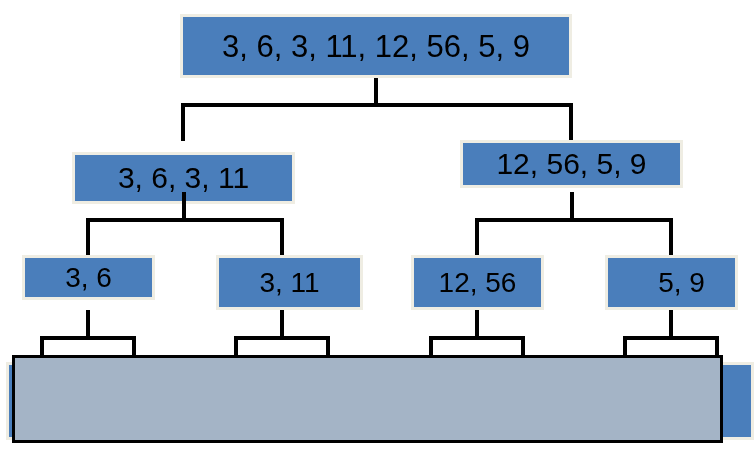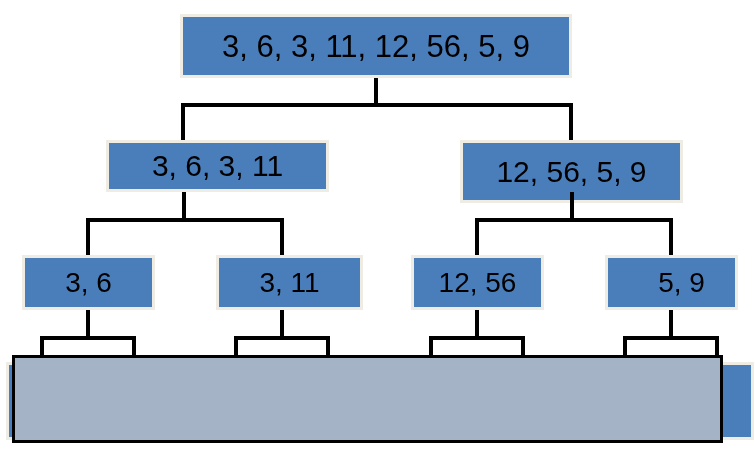--- a/index.html
+++ b/index.html
@@ -64,39 +64,39 @@
 
   <div class="node lvl0" style="left:180px; top:14px; width:392px; height:64px;">
     <span class="node-label">3, 6, 3, 11, 12, 56, 5, 9</span>
   </div>
 
   <div class="conn-v" style="left:374px; top:78px; width:4px; height:28px;"></div>
   <div class="conn-h" style="left:181px; top:103px; width:392px; height:4px;"></div>
   <div class="conn-v" style="left:181px; top:103px; width:4px; height:38px;"></div>
   <div class="conn-v" style="left:569px; top:103px; width:4px; height:38px;"></div>
 
-  <div class="node lvl1" style="left:72px; top:140px; width:223px; height:52px;margin-left:34px;">
+  <div class="node lvl1" style="left:72px; top:152px; width:223px; height:52px;">
     <span class="node-label">3, 6, 3, 11</span>
   </div>
 
-  <div class="node lvl1" style="left:460px; top:140px; width:223px; height:63px;">
+  <div class="node lvl1" style="left:460px; top:140px; width:223px; height:48px;">
     <span class="node-label">12, 56, 5, 9</span>
   </div>
 
   <div class="conn-v" style="left:182px; top:192px; width:4px; height:28px;"></div>
   <div class="conn-h" style="left:86px; top:218px; width:198px; height:4px;"></div>
   <div class="conn-v" style="left:86px; top:218px; width:4px; height:38px;"></div>
   <div class="conn-v" style="left:280px; top:218px; width:4px; height:38px;"></div>
 
   <div class="conn-v" style="left:570px; top:192px; width:4px; height:28px;"></div>
   <div class="conn-h" style="left:475px; top:218px; width:198px; height:4px;"></div>
   <div class="conn-v" style="left:475px; top:218px; width:4px; height:38px;"></div>
   <div class="conn-v" style="left:669px; top:218px; width:4px; height:38px;"></div>
 
-  <div class="node lvl2" style="left:22px; top:255px; width:133px; height:55px;">
+  <div class="node lvl2" style="left:22px; top:255px; width:133px; height:45px;">
     <span class="node-label">3, 6</span>
   </div>
 
   <div class="node lvl2" style="left:216px; top:255px; width:147px; height:55px;">
     <span class="node-label">3, 11</span>
   </div>
 
   <div class="node lvl2" style="left:411px; top:255px; width:133px; height:55px;">
     <span class="node-label">12, 56</span>
   </div>

